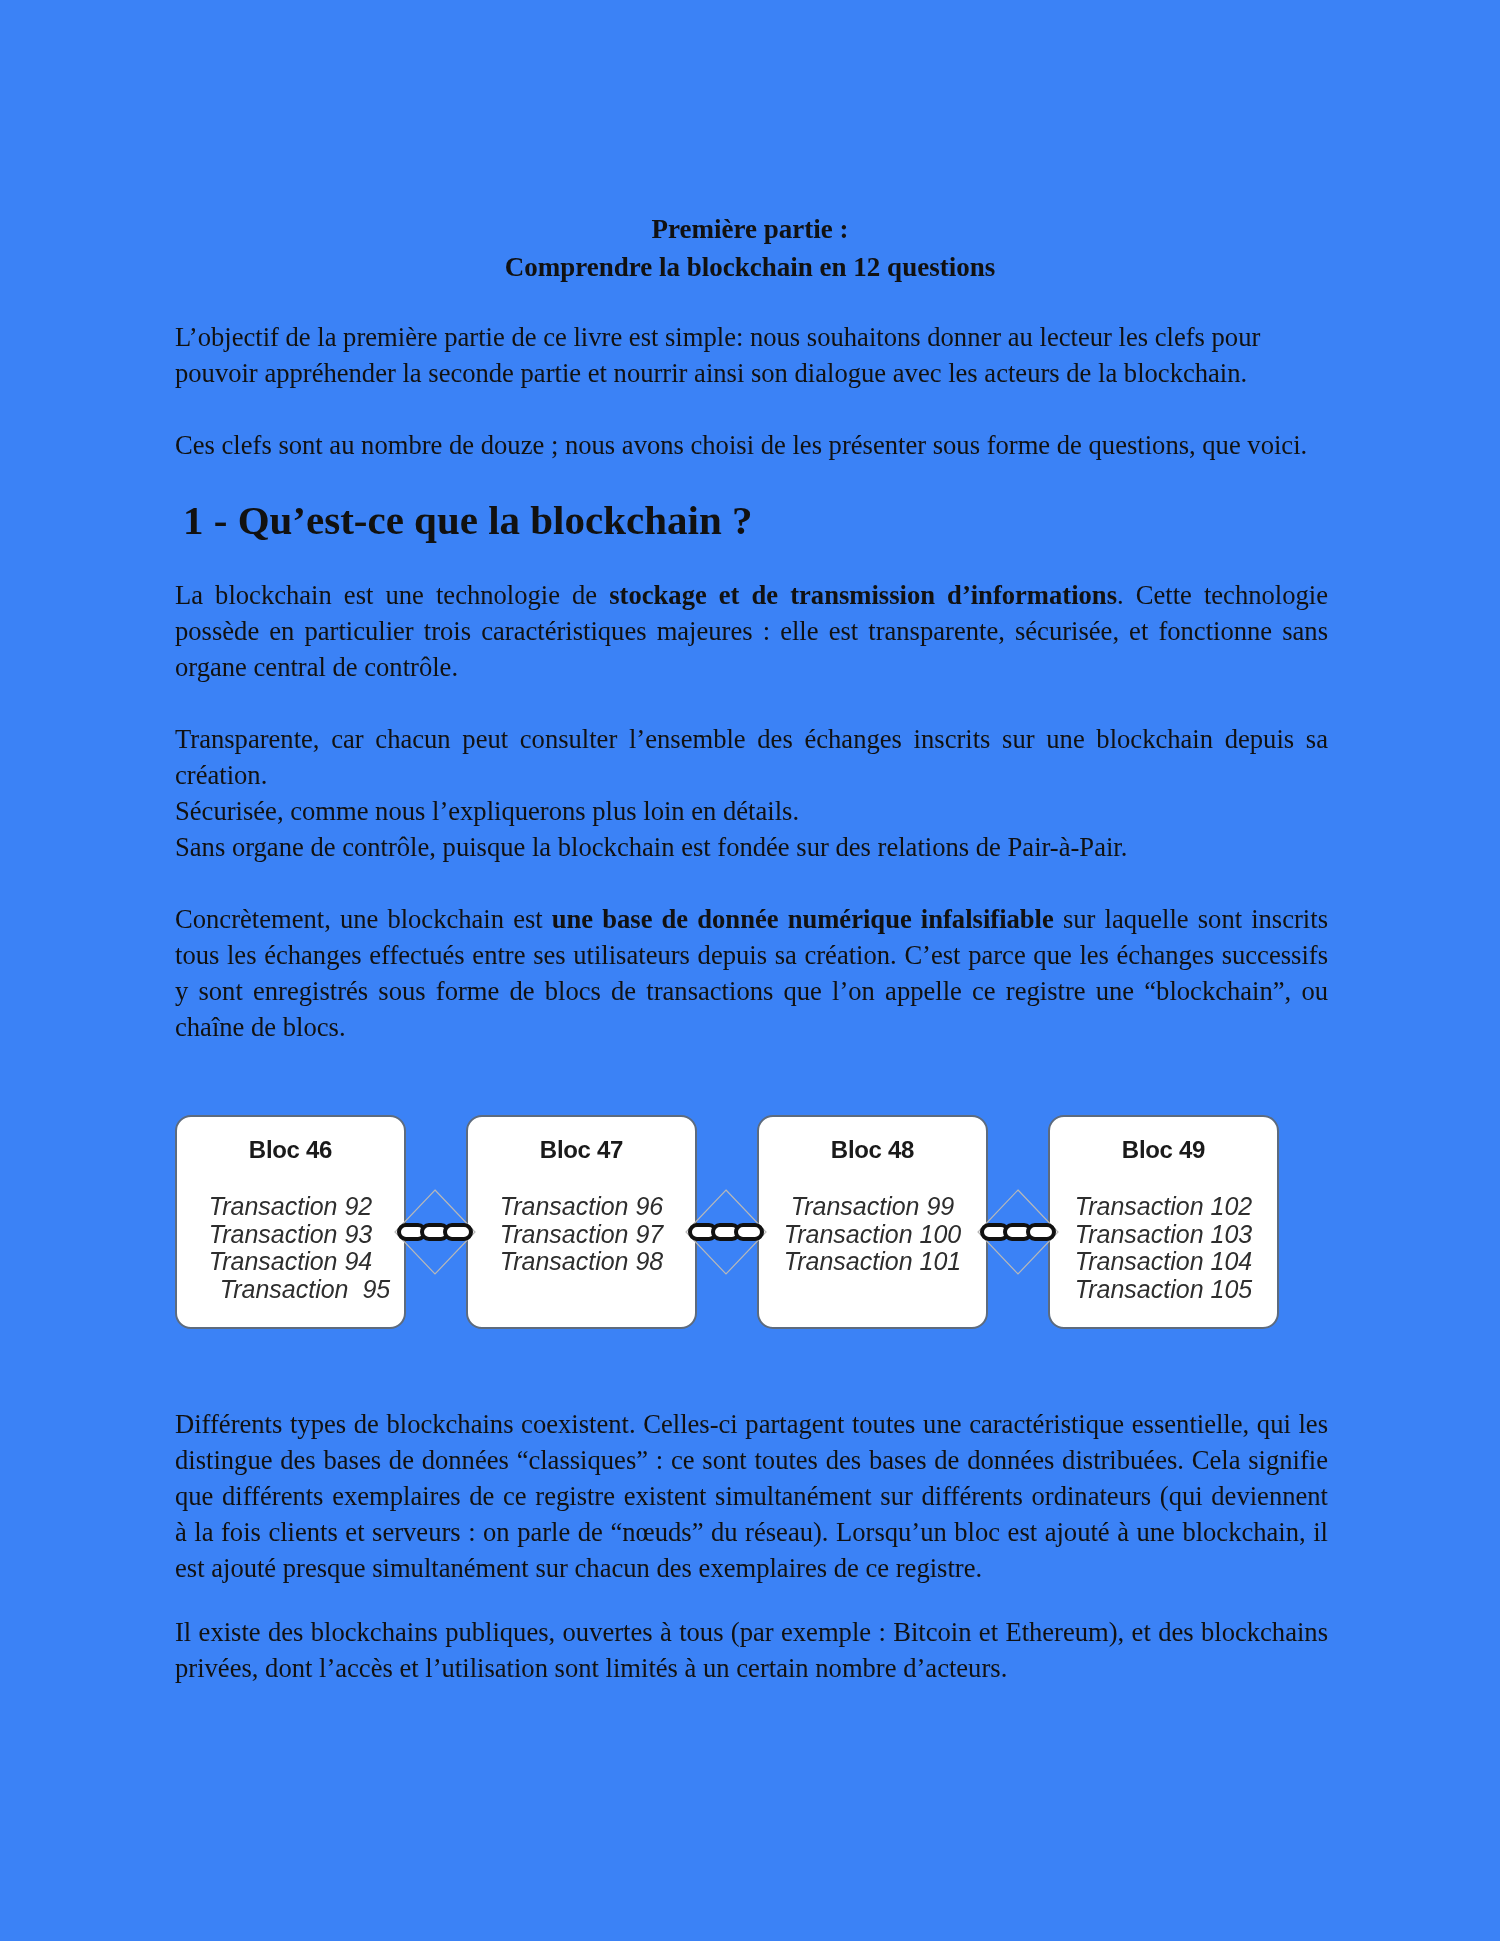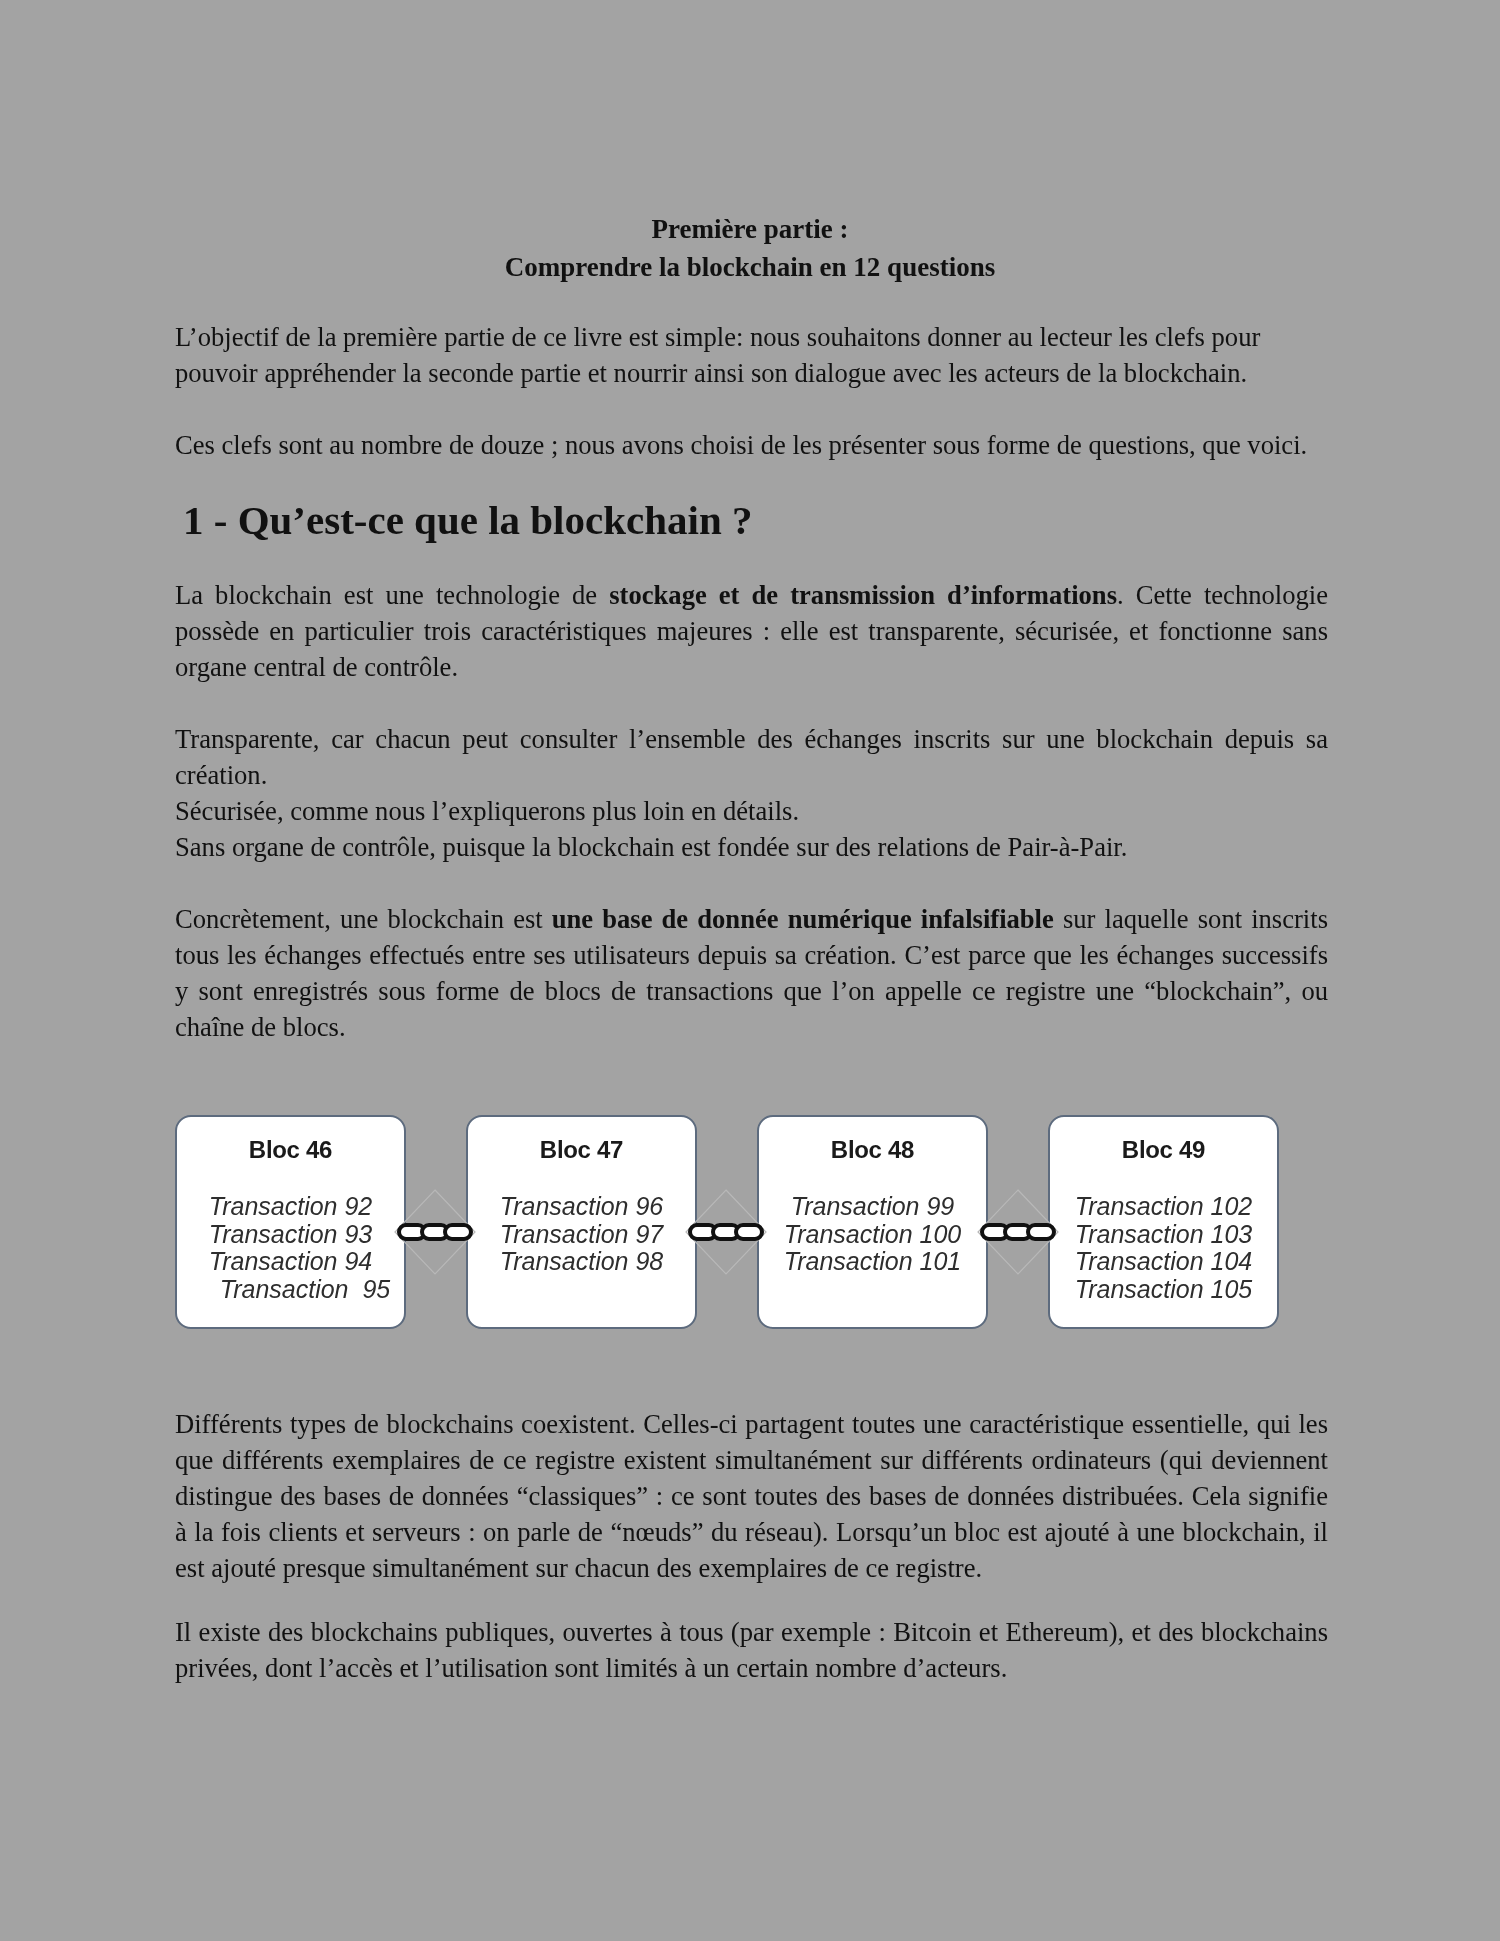--- a/index.html
+++ b/index.html
@@ -1,18 +1,18 @@
 <!DOCTYPE html>
 <html><head>
 <meta charset="utf-8">
 <style>
   html, body { margin: 0; padding: 0; background: #ffffff; }
   body { width: 1500px; height: 1941px; position: relative; overflow: hidden;
          font-family: "Liberation Serif", serif; color: #111111; }
-  .page { position: absolute; left: 0; top: 0; width: 1500px; height: 1941px; background: #a3a3a3; }
+  .page { position: absolute; left: 0; top: 0; width: 1500px; height: 1941px; background: #3b82f6; }
 
   .title { position: absolute; left: 0; width: 1500px; text-align: center;
            font-weight: bold; font-size: 27px; line-height: 36px; color: #111; }
 
   .para { position: absolute; left: 175px; width: 1153px; font-size: 26.6px;
           line-height: 36px; margin: 0; text-align: justify; color: #111; }
   .para .line { display: block; white-space: nowrap; }
   .para .just { display: block; text-align: justify; text-align-last: justify; white-space: normal; }
   .para b { font-weight: bold; }
 
@@ -126,22 +126,22 @@
       <g fill="#fff" stroke="#111" stroke-width="4">
         <rect x="6" y="37" width="26" height="14" rx="7"></rect>
         <rect x="29" y="37" width="26" height="14" rx="7"></rect>
         <rect x="52" y="37" width="26" height="14" rx="7"></rect>
       </g>
     </svg>
   </div>
 
   <div class="para" style="top:1406px;">
     <span class="just">Différents types de blockchains coexistent. Celles-ci partagent toutes une caractéristique essentielle, qui les</span>
+    <span class="just">distingue des bases de données “classiques” : ce sont toutes des bases de données distribuées. Cela signifie</span>
     <span class="just">que différents exemplaires de ce registre existent simultanément sur différents ordinateurs (qui deviennent</span>
-    <span class="just">distingue des bases de données “classiques” : ce sont toutes des bases de données distribuées. Cela signifie</span>
     <span class="just">à la fois clients et serveurs : on parle de “nœuds” du réseau). Lorsqu’un bloc est ajouté à une blockchain, il</span>
     <span class="line">est ajouté presque simultanément sur chacun des exemplaires de ce registre.</span>
   </div>
 
   <div class="para" style="top:1614px;">
     <span class="just">Il existe des blockchains publiques, ouvertes à tous (par exemple : Bitcoin et Ethereum), et des blockchains</span>
     <span class="line">privées, dont l’accès et l’utilisation sont limités à un certain nombre d’acteurs.</span>
   </div>
 
 </div>

